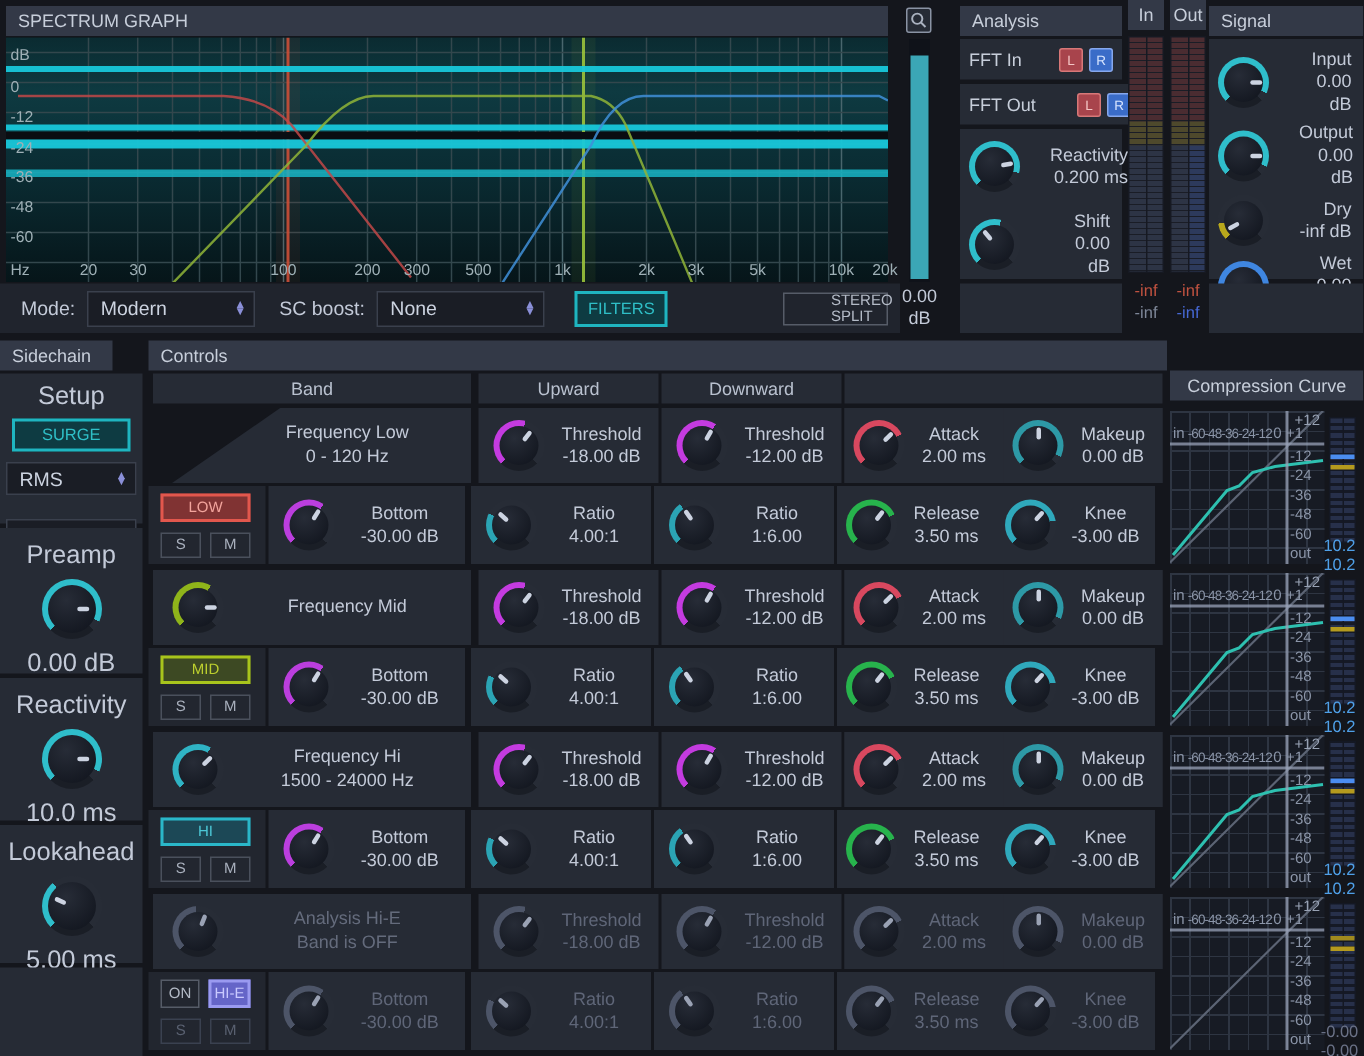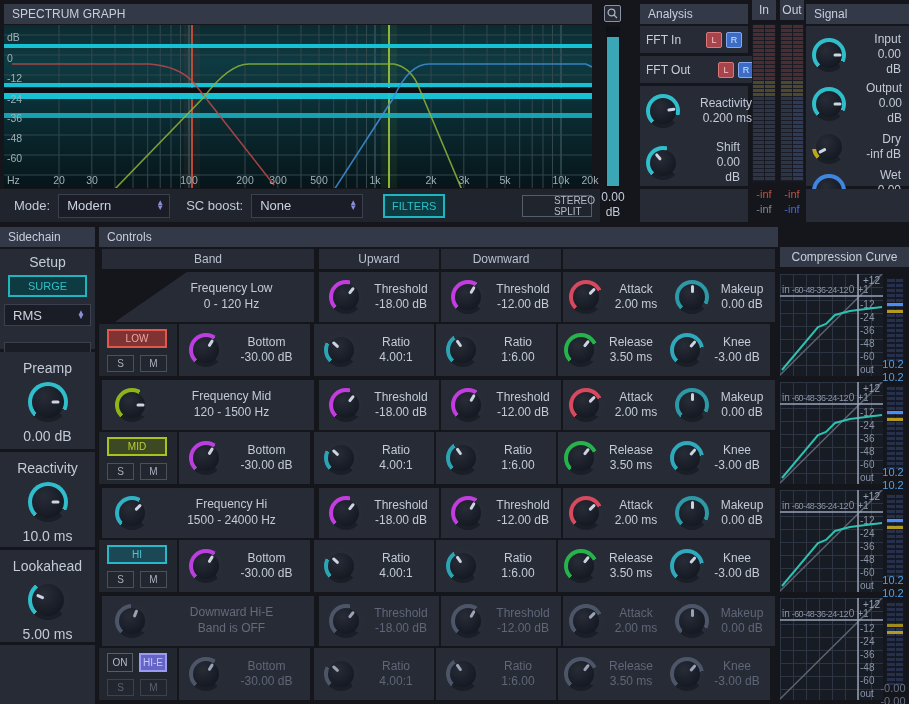--- a/index.html
+++ b/index.html
@@ -66,21 +66,21 @@
   .z-slate{background:repeating-linear-gradient(to bottom,#2d3445 0 3px,#1a1d26 3px 4px);}
   .z-blue{background:repeating-linear-gradient(to bottom,#2d3a5c 0 3px,#1a1d26 3px 4px);}
   .iom{position:absolute;width:24px;}
   .iom .mbody{position:absolute;left:0;top:24px;width:24px;height:158px;background:#161922;padding:1px;display:flex;gap:1px;}
   .iolabel{position:absolute;width:100%;text-align:center;font-size:12px;color:#c3cad8;}
   .inf1{color:#c05240;font-size:11px;}
   .inf2{color:#7e8798;font-size:11px;}
   .inf2.blue{color:#4668d4;}
 
   
-  #sidechain .sclabel{text-align:center;font-size:14px;color:#c3cad8;}
+  #sidechain .sclabel{text-align:center;font-size:17px;color:#c3cad8;}
   .scknob{display:flex;flex-direction:column;align-items:center;gap:6px;padding-top:8px;}
 
   
   .colhdr{position:absolute;height:20px;background:#262b35;display:flex;align-items:center;justify-content:center;font-size:12px;color:#b9c1cf;}
   .bandgrp{height:106px;margin-bottom:2px;position:relative;}
   .rowA{display:flex;height:50px;margin-left:7px;margin-bottom:2px;}
   .rowB{display:flex;height:52px;margin-left:4px;}
   .bandA{width:212px;display:flex;align-items:center;background:#262b35;margin-right:5px;}
   .band-0 .bandA{clip-path:polygon(40% 0,100% 0,100% 100%,6% 100%);}
   .bandA .k-freq{margin-left:13px;}
@@ -362,21 +362,21 @@
       <div class="knob" style="--c:#3f86e0;--sweep:250deg;--ptr:90deg;"></div>
       <div class="kl">
           <span>Wet</span>
           <span>0.00 dB</span>
         </div>
     </div>
   </div>
   <div class="blk" style="left:806px;top:189px;width:103px;height:33px;"></div>
 
   <div id="sidechain">
-    <div class="hdr" style="position:absolute;left:0;top:227px;width:95px;">
+    <div class="hdr" style="position:absolute;left:0;top:227px;width:75px;">
         <span>Sidechain</span>
       </div>
     <div class="blk" style="left:0;top:249px;width:95px;height:100px;">
       <div class="sclabel" style="padding-top:5px;">Setup</div>
       <div class="btn teal" style="width:79px;height:22px;margin:5px auto 0;font-size:11px;">SURGE</div>
       <div class="dd" style="width:87px;margin:7px auto 0;height:22px;">
         <span>RMS</span>
         <span class="arr">
             <span>▲</span>
             <span>▼</span>
@@ -506,21 +506,20 @@
         </div>
       </div>
     </div>
   </div>
       <div class="bandgrp band-1">
     <div class="rowA">
       <div class="bandA">
         <div class="knob k-freq"></div>
         <div class="freqlbl">
               <span>Frequency Mid</span>
-              <span>120 - 1500 Hz</span>
             </div>
       </div>
       <div class="kc tcell">
         <div class="knob k-tup"></div>
         <div class="kl">
               <span>Threshold</span>
               <span>-18.00 dB</span>
             </div>
       </div>
       <div class="kc tcell">
@@ -685,21 +684,21 @@
               </div>
         </div>
       </div>
     </div>
   </div>
       <div class="bandgrp band-3 off">
     <div class="rowA">
       <div class="bandA">
         <div class="knob k-freq"></div>
         <div class="freqlbl">
-              <span>Downward Hi-E</span>
+              <span>Analysis Hi-E</span>
               <span>Band is OFF</span>
             </div>
       </div>
       <div class="kc tcell">
         <div class="knob k-tup"></div>
         <div class="kl">
               <span>Threshold</span>
               <span>-18.00 dB</span>
             </div>
       </div>

